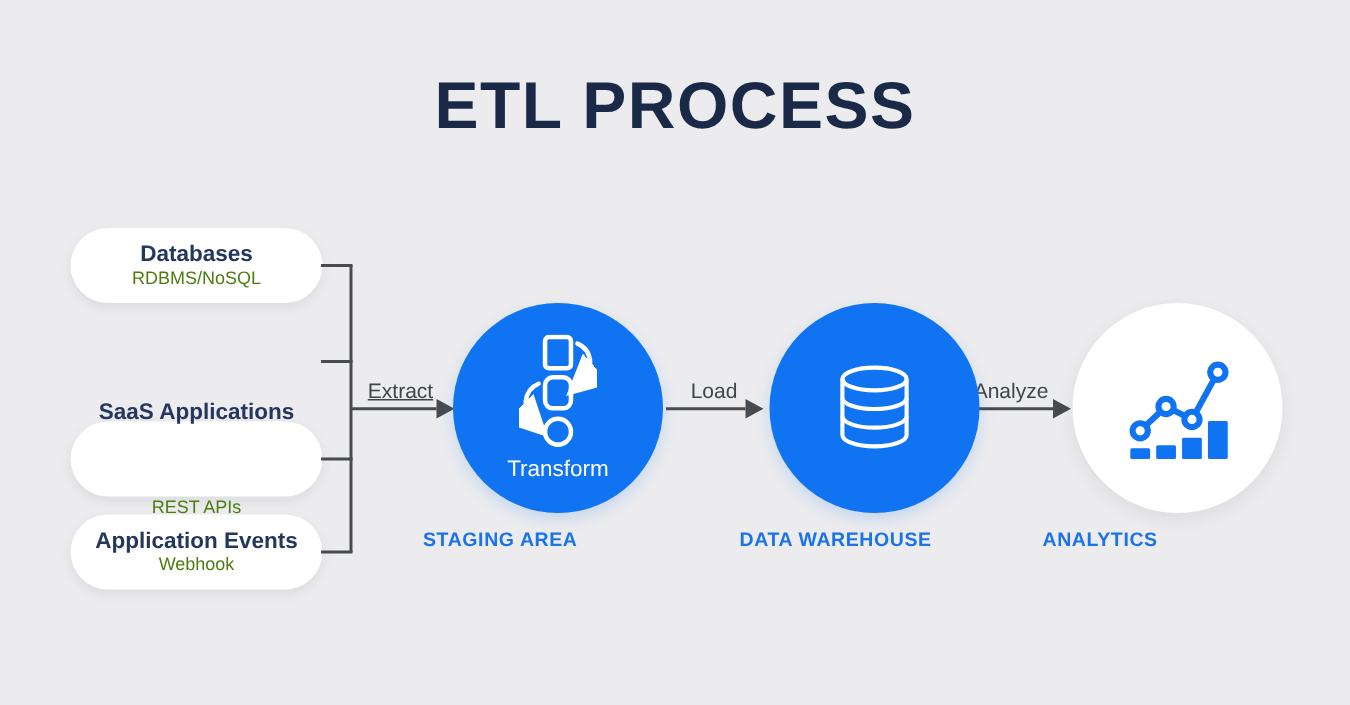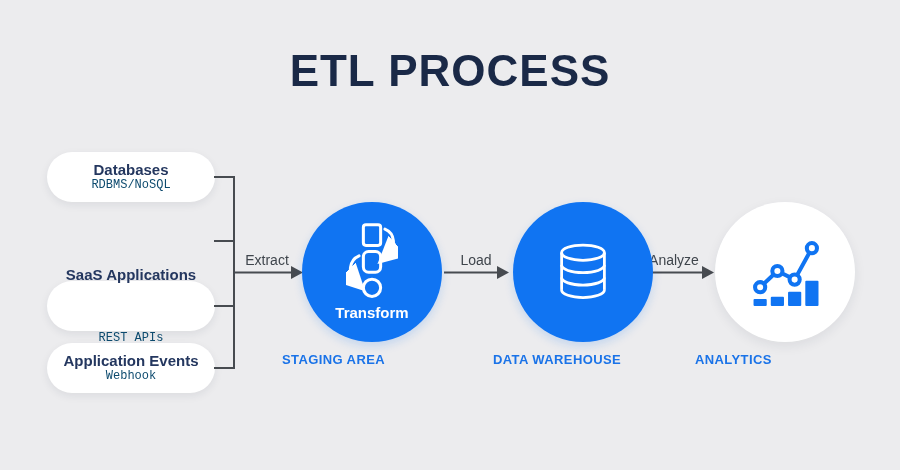--- a/index.html
+++ b/index.html
@@ -19,43 +19,43 @@
     color:#1a2947;
   }
   .pill{
     position:absolute;left:47px;width:168px;height:50px;
     background:#ffffff;border-radius:26px;
     box-shadow:0 3px 8px rgba(30,40,70,0.08);
     display:flex;flex-direction:column;align-items:center;justify-content:center;
     line-height:1.15;
   }
   .pill .pill-title{font-size:15px;font-weight:bold;color:#24375f;}
-  .pill .pill-sub{font-size:12px;color:#0c4a6e;margin-top:1px;font-family:Liberation Mono, monospace;}
+  .pill .pill-sub{font-size:12px;color:#4d7c0f;margin-top:1px;}
   #pill-1{top:152px;} #pill-2{top:216px;} #pill-3{top:281px;gap:48px;} #pill-4{top:343px;}
 
   svg.connectors{position:absolute;left:0;top:0;width:900px;height:470px;pointer-events:none;}
 
   .arrow-label{
     position:absolute;width:80px;top:252px;text-align:center;
     font-size:14px;font-weight:500;color:#3f454c;
   }
-  #label-extract{left:227px;}
+  #label-extract{left:227px;text-decoration:underline;}
   #label-load{left:436px;}
   #label-analyze{left:634px;}
 
   .stage-circle{
     position:absolute;top:202px;width:140px;height:140px;border-radius:50%;
     display:flex;flex-direction:column;align-items:center;justify-content:center;
   }
   .stage-circle.blue{background:#1074f2;box-shadow:0 4px 10px rgba(16,116,242,0.18);}
   .stage-circle.white{background:#ffffff;box-shadow:0 4px 12px rgba(30,40,70,0.08);}
   #circle-transform{left:302px;}
   #circle-warehouse{left:513px;}
   #circle-analytics{left:715px;}
-  .circle-text{color:#ffffff;font-size:15px;font-weight:700;margin-top:5px;}
+  .circle-text{color:#ffffff;font-size:15px;font-weight:400;margin-top:5px;}
 
   .stage-label{
     position:absolute;top:352px;width:180px;text-align:left;
     font-size:13px;font-weight:bold;letter-spacing:0.4px;color:#1a73e8;
   }
   #stage-label-0{left:282px;}
   #stage-label-1{left:493px;}
   #stage-label-2{left:695px;}
 </style>
 </head>

